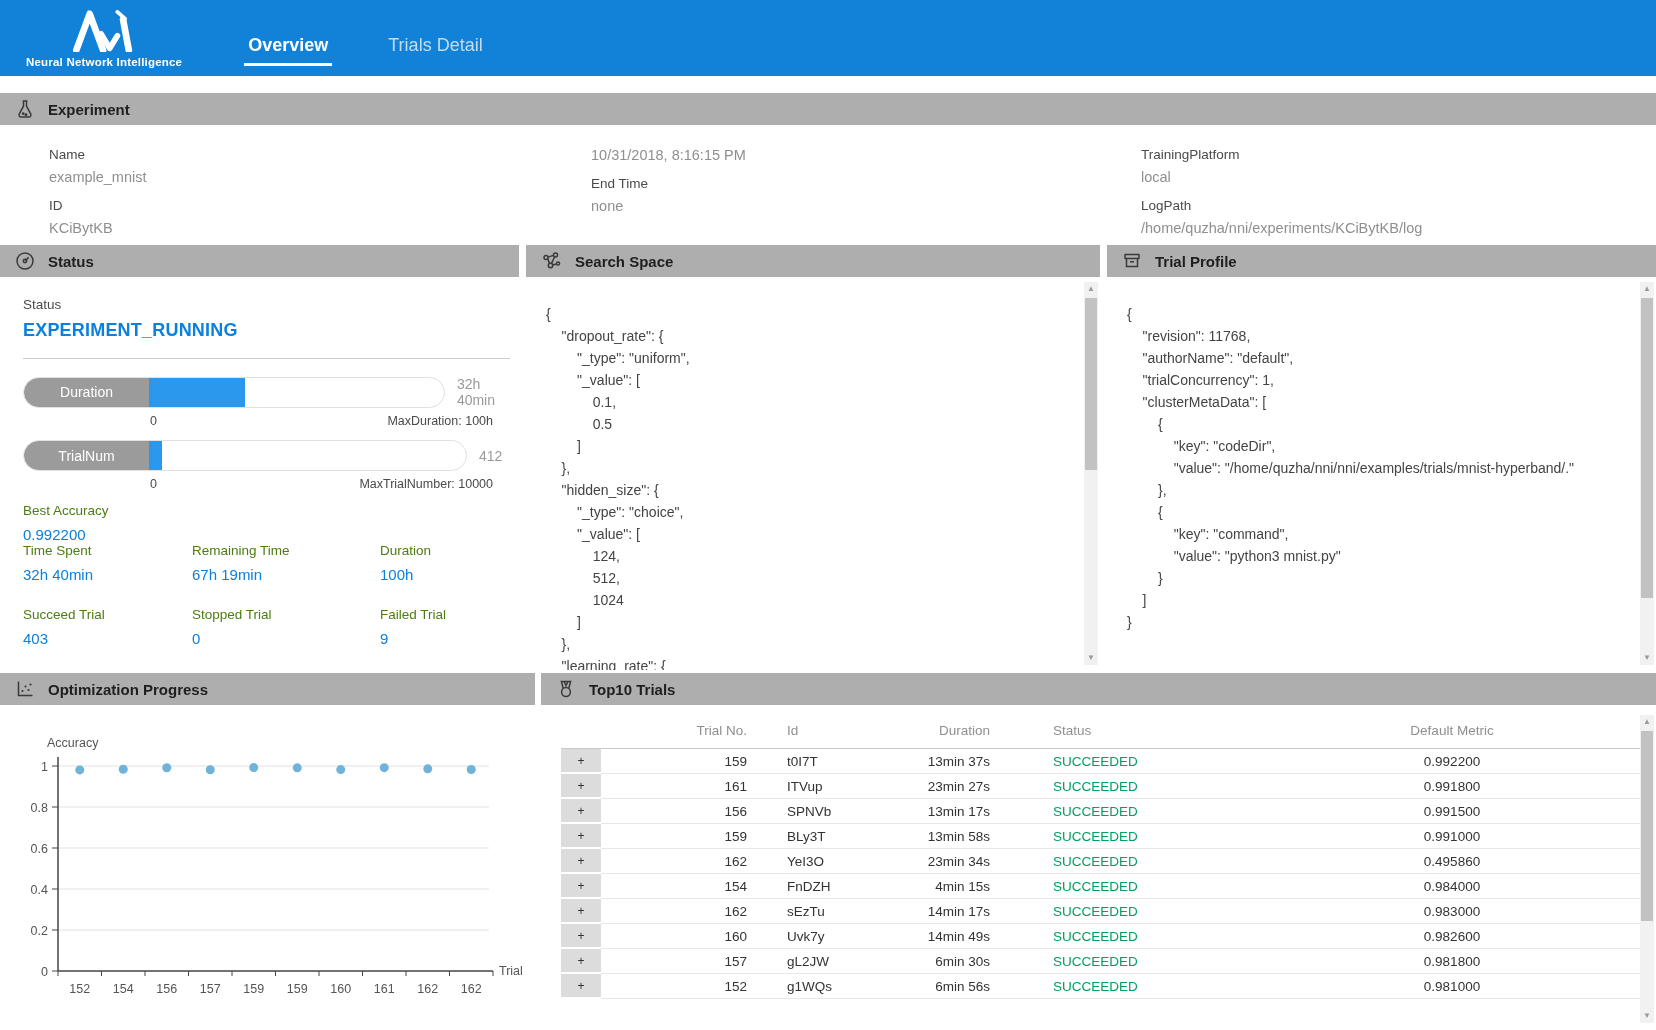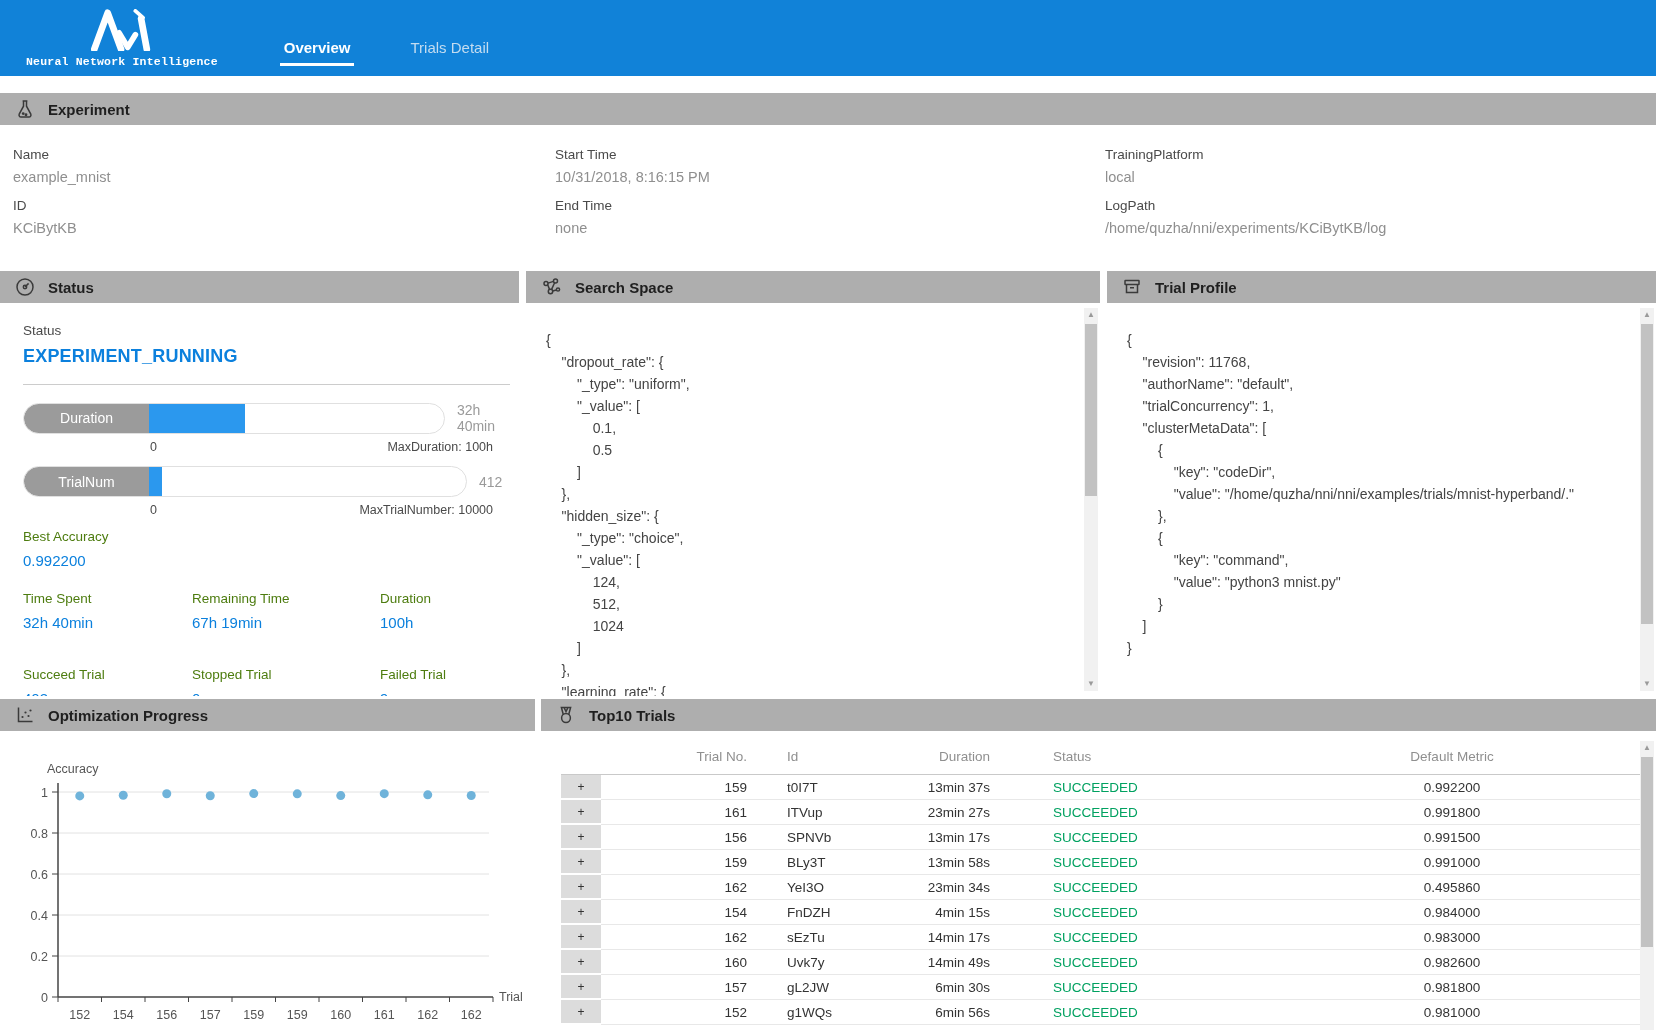--- a/index.html
+++ b/index.html
@@ -3,34 +3,34 @@
 <meta charset="utf-8">
 <style>
   * { box-sizing: border-box; margin: 0; padding: 0; }
   html,body { width:1656px; height:1030px; overflow:hidden; background:#fff;
               font-family:"Liberation Sans", sans-serif; color:#333; }
 
   
   .topbar { height:76px; background:#1182d8; display:flex; align-items:flex-end; }
   .brand { margin-left:26px; padding-bottom:8px; display:flex; flex-direction:column; align-items:center; }
   .brand svg { display:block; margin-bottom:4px; }
-  .brand-text { color:#fff; font-size:11.5px; font-weight:700; letter-spacing:.2px;font-family:Liberation Mono, monospace; }
+  .brand-text { color:#fff; font-size:11.5px; font-weight:700; letter-spacing:.2px; }
   .tabs { display:flex; gap:52px; margin-left:62px; padding-bottom:10px; }
-  .tab { font-size:15px; color:#c3dcf0; padding:6px 4px 7px 4px; cursor:pointer; border-bottom:3px solid transparent; }
+  .tab { font-size:18px; color:#c3dcf0; padding:6px 4px 7px 4px; cursor:pointer; border-bottom:3px solid transparent; }
   .tab.active { color:#fff; border-bottom:3px solid #fff; font-weight:600; }
 
   
   .panel-header { height:32px; background:#aeaeae; display:flex; align-items:center; padding-left:15px; gap:13px; }
   .ph-icon { display:flex; align-items:center; }
   .ph-icon svg { stroke:#3a3a3a; fill:none; stroke-width:1.5; }
   .ph-title { font-size:15px; font-weight:700; color:#1f1f1f; }
 
   .experiment-panel { margin-top:17px; }
-  .exp-body { padding:22px 0 0 13px; height:146px;
-              display:grid; grid-template-columns:542px 550px 1fr; }
+  .exp-body { padding:22px 0 0 13px; height:120px;
+              display:grid; grid-template-columns:542px 550px 1fr;margin-left:36px; }
   .field { margin-bottom:13px; }
   .field-label { font-size:13.5px; color:#4a4a4a; margin-bottom:7px; }
   .field-value { font-size:14.5px; color:#8f8f8f; }
 
   .mid-row { display:flex; gap:7px; height:425px; }
   .mid-row .panel { background:#fff; }
   .status-panel  { width:519px; flex:none; }
   .search-panel  { width:574px; flex:none; position:relative; }
   .profile-panel { flex:1; position:relative; }
   .panel-body { position:relative; height:393px; overflow:hidden; }
@@ -49,21 +49,21 @@
                border-radius:16px 0 0 16px; }
   .bar-track { position:absolute; left:125px; right:0; top:0; bottom:0; }
   .bar-fill { height:100%; background:#2b98ee; }
   .bar-side { margin-left:12px; font-size:14px; color:#9a9a9a; }
   .bar-sub { width:470px; display:flex; justify-content:space-between; padding-left:127px;
              font-size:12.5px; color:#4a4a4a; margin-bottom:12px; }
 
   .best-acc { margin-top:10px; }
   .stat-label { font-size:13.5px; color:#4d7c0f; margin-bottom:8px; }
   .stat-value { font-size:15px; color:#0b80dd; }
-  .stats-grid { margin-top:22px; display:grid; grid-template-columns:169px 188px 1fr; row-gap:36px; }
+  .stats-grid { display:grid; grid-template-columns:169px 188px 1fr; row-gap:24px; }
 
   
   .json-pre { margin:0; padding:26px 0 0 20px; font-family:"Liberation Sans", sans-serif;
               font-size:14px; line-height:22px; color:#444; white-space:pre; }
 
   
   .vscroll { position:absolute; width:14px; background:#f1f1f1; display:flex; flex-direction:column;
              align-items:center; justify-content:space-between; }
   .vscroll .arr { font-size:8px; color:#9a9a9a; line-height:14px; width:100%; text-align:center; cursor:pointer; }
   .vscroll .thumb { position:absolute; left:1px; right:1px; background:#c2c2c2; }
@@ -132,21 +132,20 @@
         <div class="field-label">Name</div>
         <div class="field-value">example_mnist</div>
       </div>
       <div class="field">
         <div class="field-label">ID</div>
         <div class="field-value">KCiBytKB</div>
       </div>
     </div>
     <div>
       <div class="field">
-        <div class="field-label">Start Time</div>
         <div class="field-value">10/31/2018, 8:16:15 PM</div>
       </div>
       <div class="field">
         <div class="field-label">End Time</div>
         <div class="field-value">none</div>
       </div>
     </div>
     <div>
       <div class="field">
         <div class="field-label">TrainingPlatform</div>

